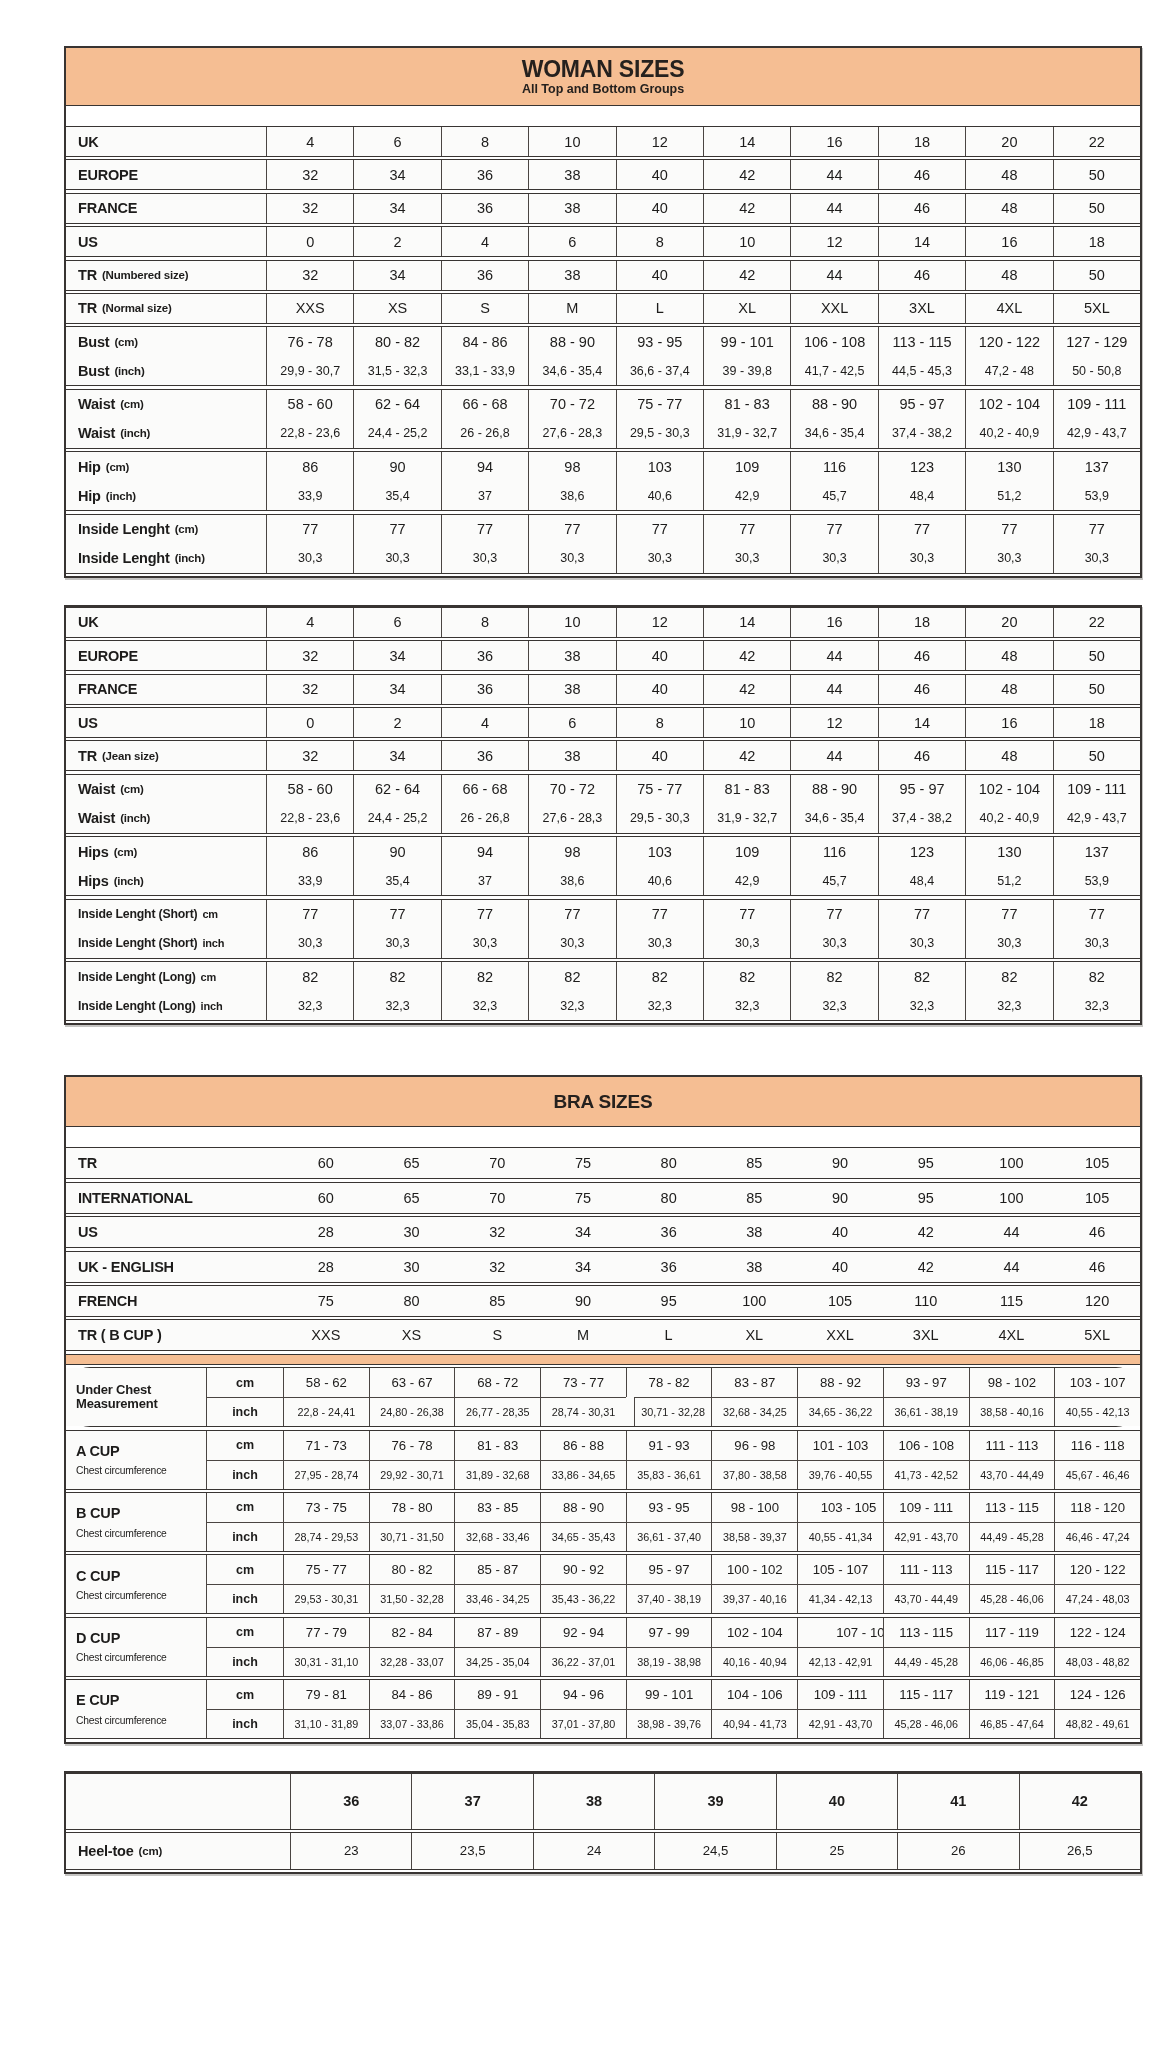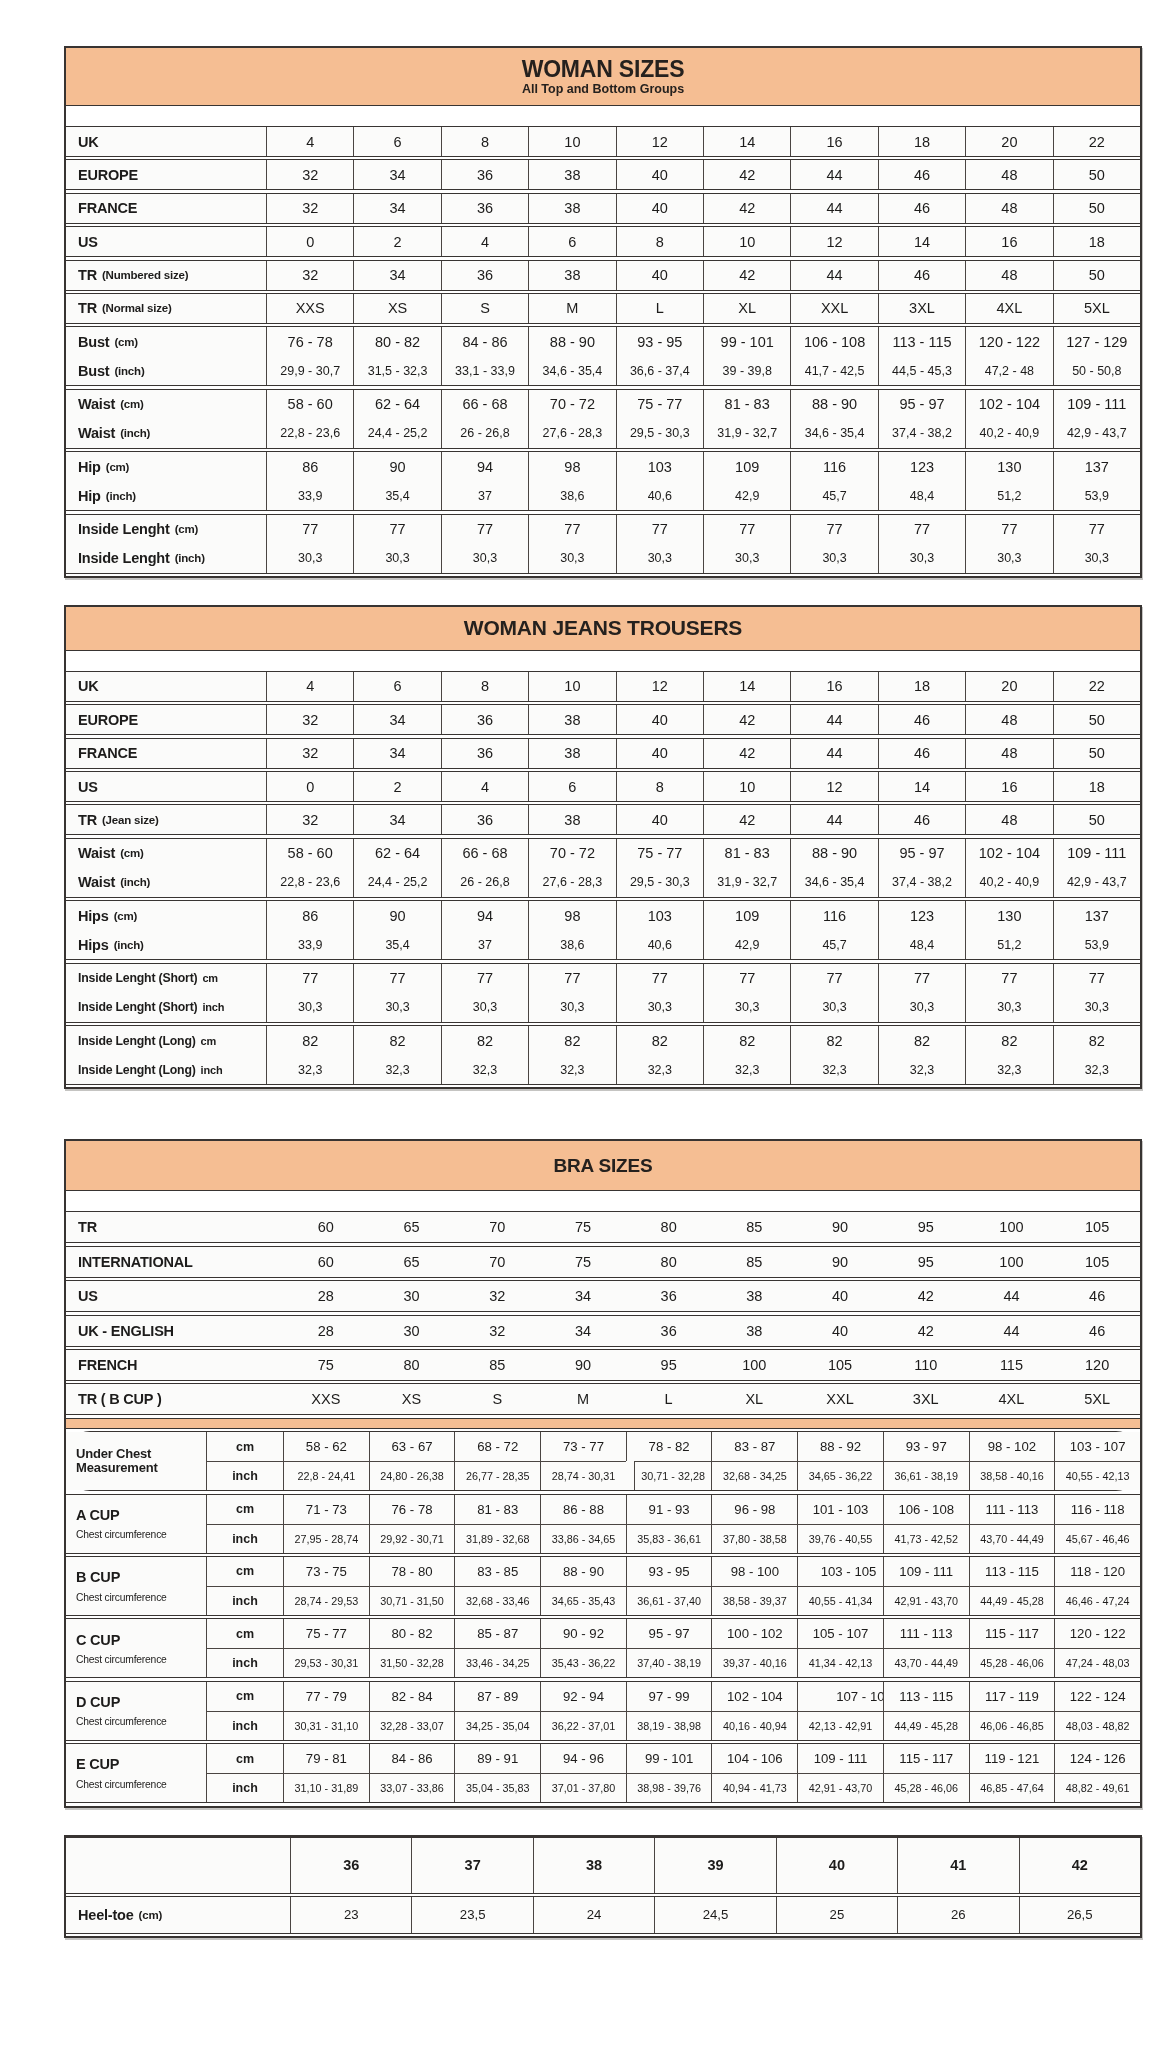--- a/index.html
+++ b/index.html
@@ -283,23 +283,20 @@
         <div class="cell val v-sm vline" style="grid-area: 2 / 7;">30,3</div>
         <div class="cell val v-sm vline" style="grid-area: 2 / 8;">30,3</div>
         <div class="cell val v-sm vline" style="grid-area: 2 / 9;">30,3</div>
         <div class="cell val v-sm vline" style="grid-area: 2 / 10;">30,3</div>
         <div class="cell val v-sm vline" style="grid-area: 2 / 11;">30,3</div>
       </div>
     </div>
 </div>
 
 <div class="tbl mt2">
-  <div class="band band-t2">
-    <div class="band-title">WOMAN JEANS TROUSERS</div>
-  </div>
   <div class="tbl-body">
       <div class="group" style="grid-template-columns: 200px repeat(10, 1fr); grid-auto-rows: 29px;">
         <div class="cell label-cell" style="grid-area: 1 / 1;">
           <div class="lbl-main">UK</div>
         </div>
         <div class="cell val v-lg vline" style="grid-area: 1 / 2;">4</div>
         <div class="cell val v-lg vline" style="grid-area: 1 / 3;">6</div>
         <div class="cell val v-lg vline" style="grid-area: 1 / 4;">8</div>
         <div class="cell val v-lg vline" style="grid-area: 1 / 5;">10</div>
         <div class="cell val v-lg vline" style="grid-area: 1 / 6;">12</div>

